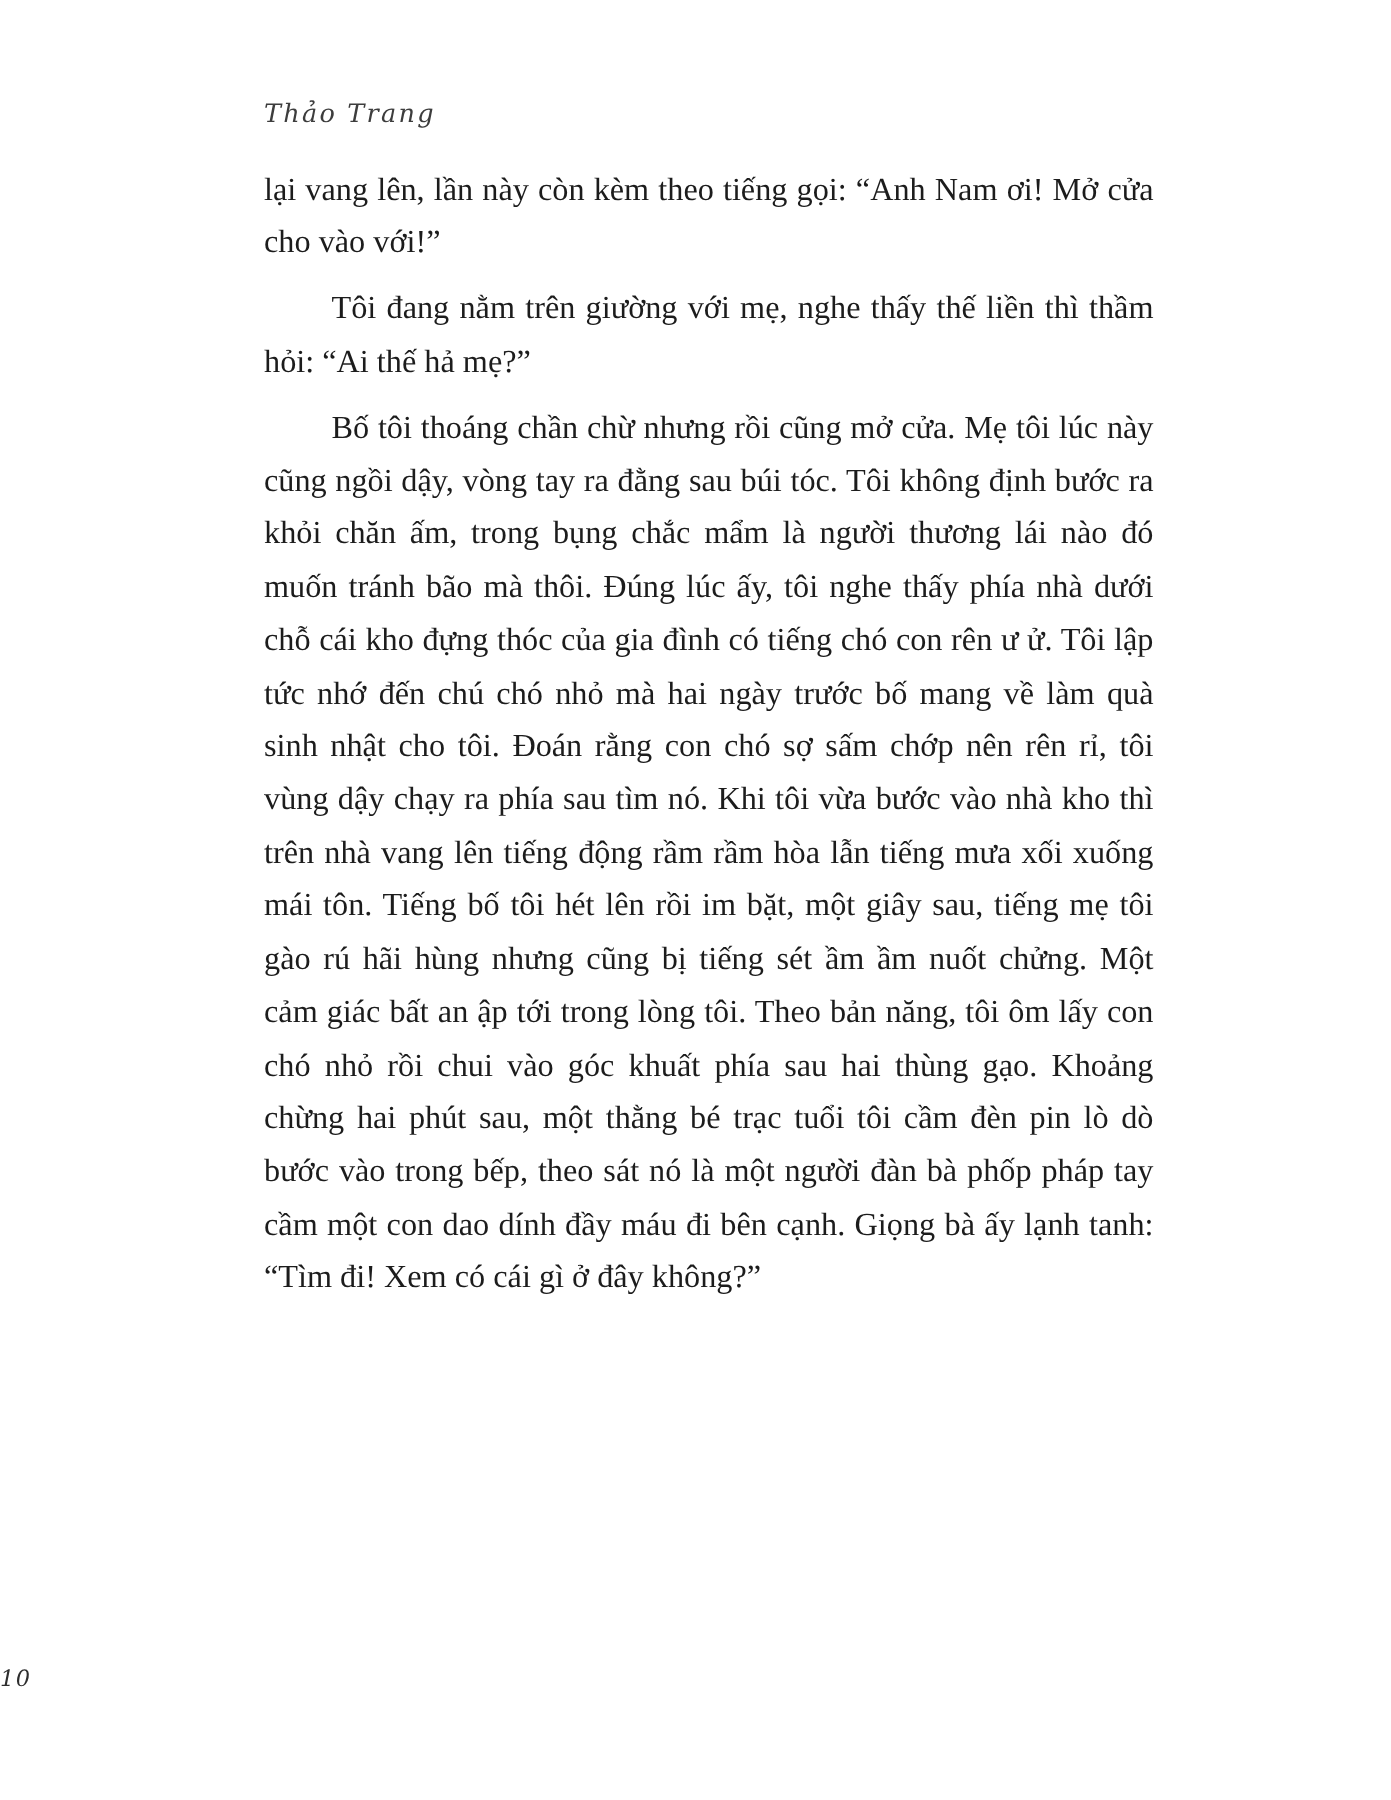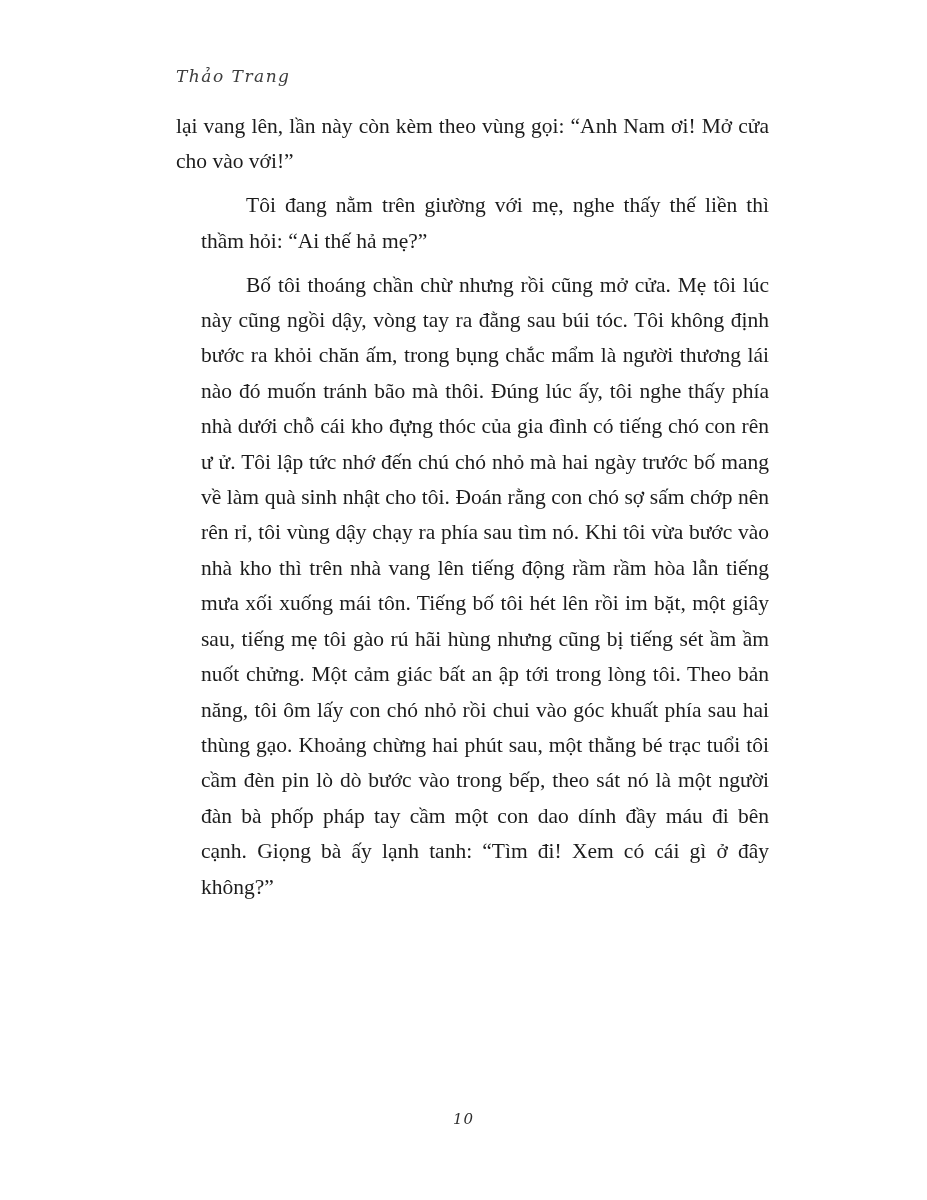--- a/index.html
+++ b/index.html
@@ -36,43 +36,42 @@
     color: #1c1c1c;
     text-align: justify;
   }
   .text-block p {
     margin: 0 0 8.5px 0;
     padding: 0;
     text-indent: 0;
   }
   .text-block p.indent {
     text-indent: 45px;
-    margin-left: 25px;
   }
   .page-number {
     position: absolute;
     left: 0;
     right: 0;
     top: 1110px;
-    text-align: center;
+    text-align: left;
     font-family: "DejaVu Serif", serif;
     font-style: italic;
     font-size: 15px;
     color: #2e2e2e;
     letter-spacing: 1px;
   }
 </style>
 </head>
 <body>
 
 <div class="page">
 
   <div class="author-header">Thảo Trang</div>
 
   <div class="text-block">
-    <p>lại vang lên, lần này còn kèm theo vùng gọi: “Anh Nam ơi! Mở cửa cho vào với!”</p>
+    <p>lại vang lên, lần này còn kèm theo tiếng gọi: “Anh Nam ơi! Mở cửa cho vào với!”</p>
     <p class="indent">Tôi đang nằm trên giường với mẹ, nghe thấy thế liền thì thầm hỏi: “Ai thế hả mẹ?”</p>
     <p class="indent">Bố tôi thoáng chần chừ nhưng rồi cũng mở cửa. Mẹ tôi lúc này cũng ngồi dậy, vòng tay ra đằng sau búi tóc. Tôi không định bước ra khỏi chăn ấm, trong bụng chắc mẩm là người thương lái nào đó muốn tránh bão mà thôi. Đúng lúc ấy, tôi nghe thấy phía nhà dưới chỗ cái kho đựng thóc của gia đình có tiếng chó con rên ư ử. Tôi lập tức nhớ đến chú chó nhỏ mà hai ngày trước bố mang về làm quà sinh nhật cho tôi. Đoán rằng con chó sợ sấm chớp nên rên rỉ, tôi vùng dậy chạy ra phía sau tìm nó. Khi tôi vừa bước vào nhà kho thì trên nhà vang lên tiếng động rầm rầm hòa lẫn tiếng mưa xối xuống mái tôn. Tiếng bố tôi hét lên rồi im bặt, một giây sau, tiếng mẹ tôi gào rú hãi hùng nhưng cũng bị tiếng sét ầm ầm nuốt chửng. Một cảm giác bất an ập tới trong lòng tôi. Theo bản năng, tôi ôm lấy con chó nhỏ rồi chui vào góc khuất phía sau hai thùng gạo. Khoảng chừng hai phút sau, một thằng bé trạc tuổi tôi cầm đèn pin lò dò bước vào trong bếp, theo sát nó là một người đàn bà phốp pháp tay cầm một con dao dính đầy máu đi bên cạnh. Giọng bà ấy lạnh tanh: “Tìm đi! Xem có cái gì ở đây không?”</p>
   </div>
 
   <div class="page-number">10</div>
 
 </div>
 
 </body></html>

